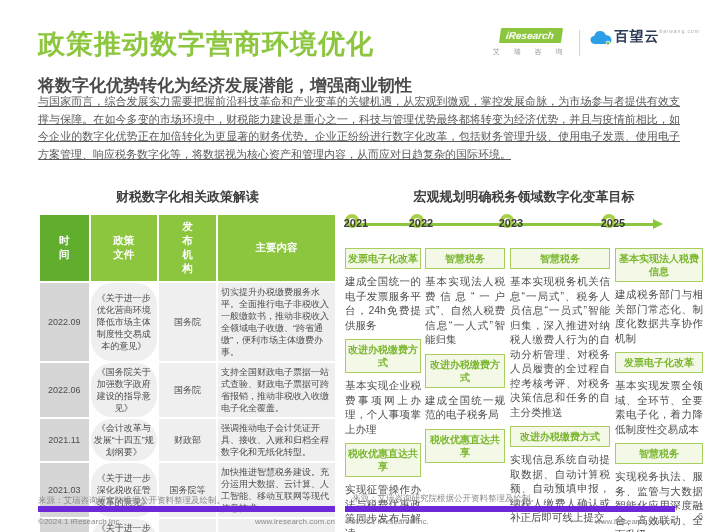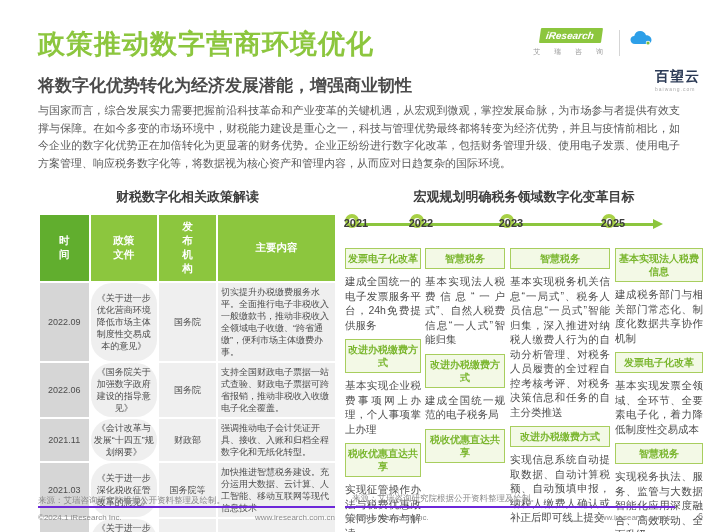--- a/index.html
+++ b/index.html
@@ -14,27 +14,27 @@
     color:#4A4A4A; }
 
   .logo-area { position:absolute; right:10px; top:28px; display:flex; align-items:flex-start; }
   .ir-logo { display:flex; flex-direction:column; align-items:center; }
   .ir-badge { background:#8CC63E; color:#fff; font-size:10px; font-weight:bold;
     padding:2px 8px 2px 6px; transform:skewX(-8deg); border-radius:1px; font-style:italic; }
   .ir-cn { margin-top:4px; font-size:7px; color:#9a9a9a; letter-spacing:6px; white-space:nowrap; }
   .logo-divider { width:1px; height:26px; background:#d5d5d5; margin:2px 10px 0 10px; }
   .bw-logo { display:flex; align-items:flex-start; }
   .bw-cloud { width:22px; height:16px; margin-top:2px; }
-  .bw-text-wrap { display:flex; flex-direction:column; margin-left:3px;margin-top:40px; }
+  .bw-text-wrap { display:flex; flex-direction:row; margin-left:3px; }
   .bw-name { font-size:14px; font-weight:bold; color:#2b3a55; letter-spacing:1px; }
   .bw-domain { font-size:5px; color:#aaa; letter-spacing:1px; }
 
   
-  .intro { position:absolute; left:38px; top:102px; width:642px; font-size:11px;
-    color:#5A5A5A; line-height:17.5px; text-align:justify; }
+  .intro { position:absolute; left:38px; top:93px; width:642px; font-size:11px;
+    color:#5A5A5A; line-height:17.5px; text-align:justify;text-decoration:underline; }
 
   
   .section-title { font-size:13px; font-weight:bold; color:#3D3D3D; text-align:center; }
 
   
   .left-panel { position:absolute; left:38px; top:188px; width:299px; }
   .left-panel .section-title { margin-bottom:7px; }
   table.policy { width:100%; border-collapse:separate; border-spacing:2px; }
   table.policy th { color:#fff; font-size:10.5px; font-weight:bold; padding:5px 19px;
     background:#8CC63E; text-align:center; }
@@ -68,21 +68,21 @@
   .tcol-1 { width:76px; margin-right:4px; }
   .tcol-2 { width:80px; margin-right:5px; }
   .tcol-3 { width:100px; margin-right:5px; }
   .tcol-4 { width:88px; }
   .badge { border:1px solid #A8CE5E; background:#F3F9E6; color:#7AB62E; font-weight:bold;
     font-size:10px; line-height:13px; text-align:center; padding:3px 1px; margin:7px 0 5px 0; }
   .tcol .badge:first-child { margin-top:6px; }
   .goal-text { font-size:10.5px; color:#4D4D4D; line-height:14.5px; text-align:justify; }
 
   
-  .footer-block { position:absolute; top:506px; border-top:2px solid #6d28d9; padding-top:5px;
+  .footer-block { position:absolute; top:506px; border-top:6px solid #6d28d9; padding-top:5px;
     display:flex; justify-content:space-between; font-size:8px; color:#8a8a8a; }
   .footer-left { left:38px; width:297px; }
   .footer-right { left:345px; width:330px; }
   .page-num { position:absolute; left:698px; top:511px; font-size:9px; color:#777; }
 </style>
 </head>
 <body>
 
 <div class="page">
 

